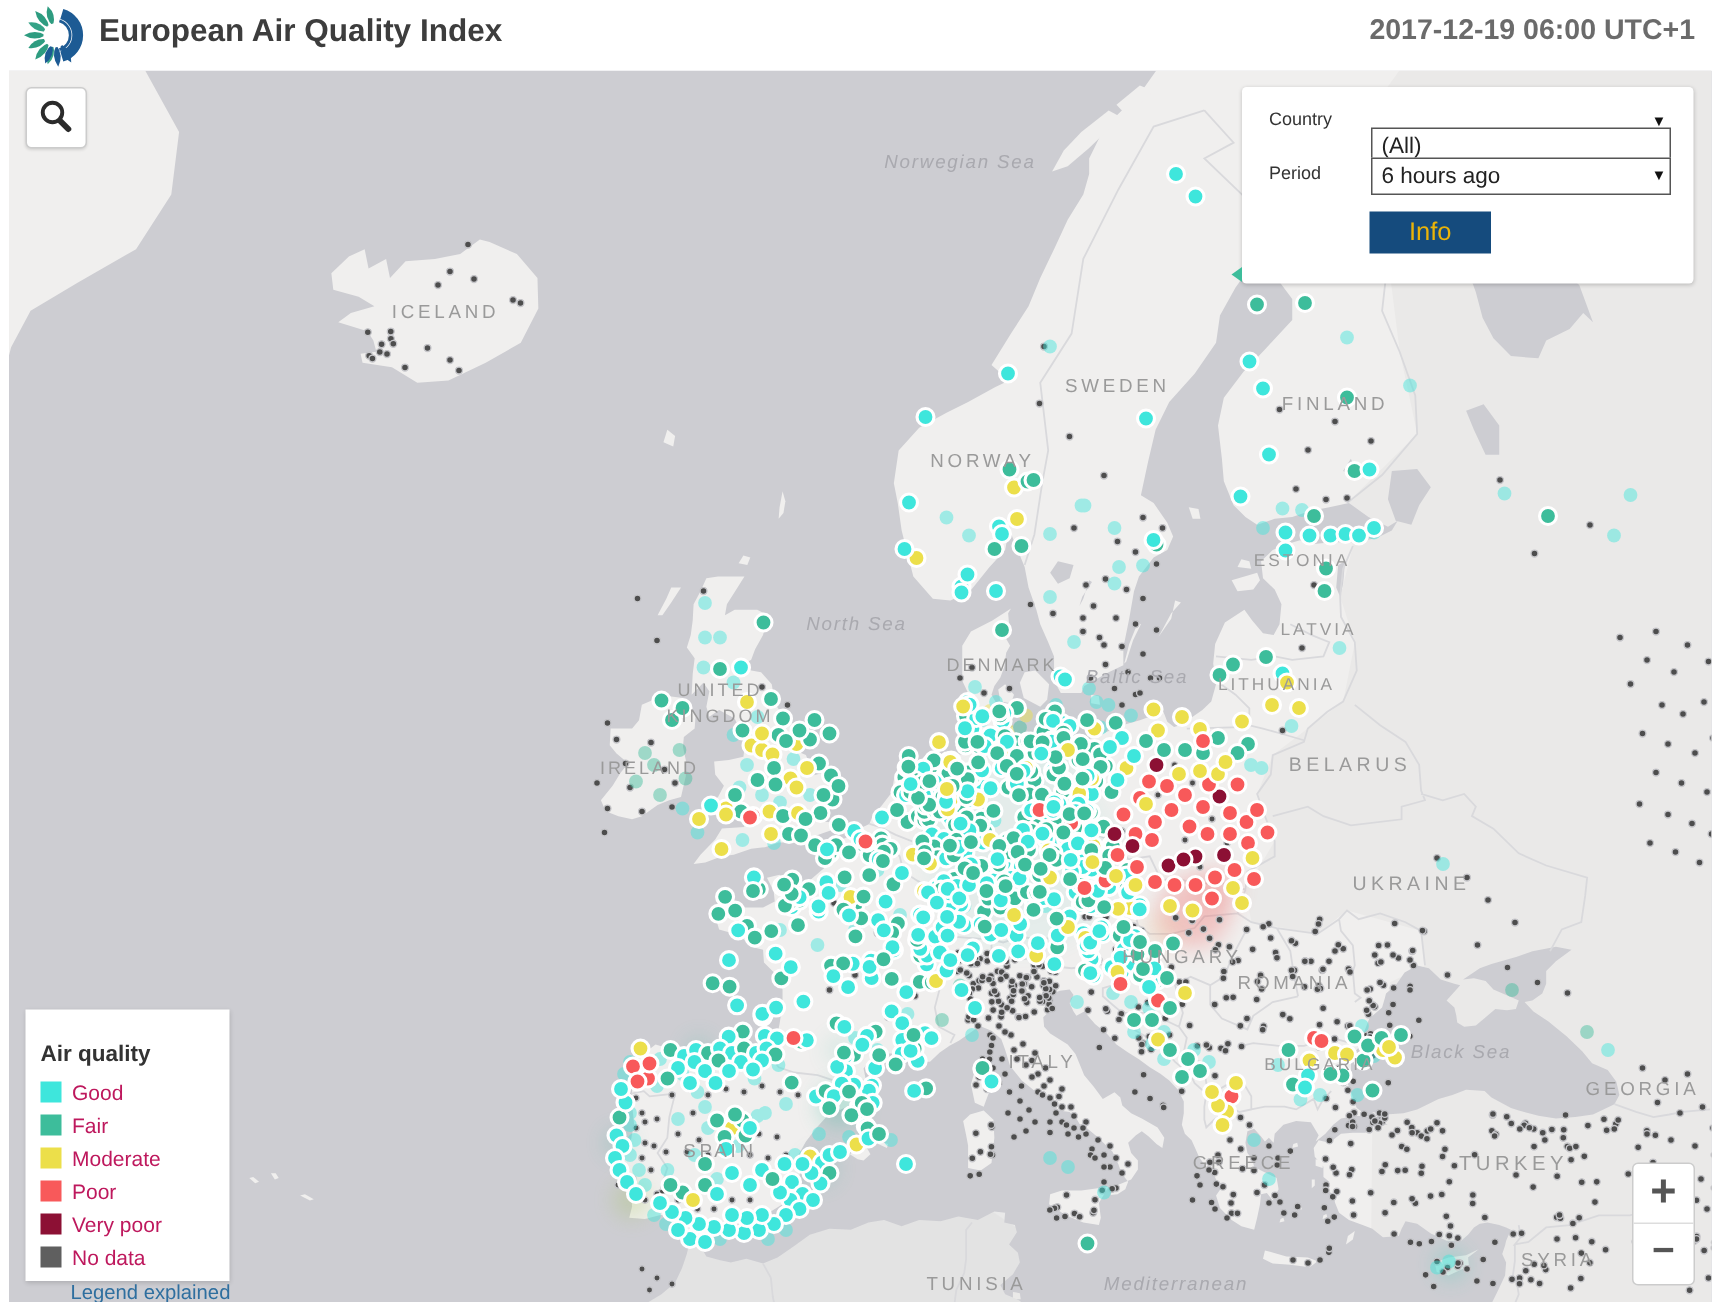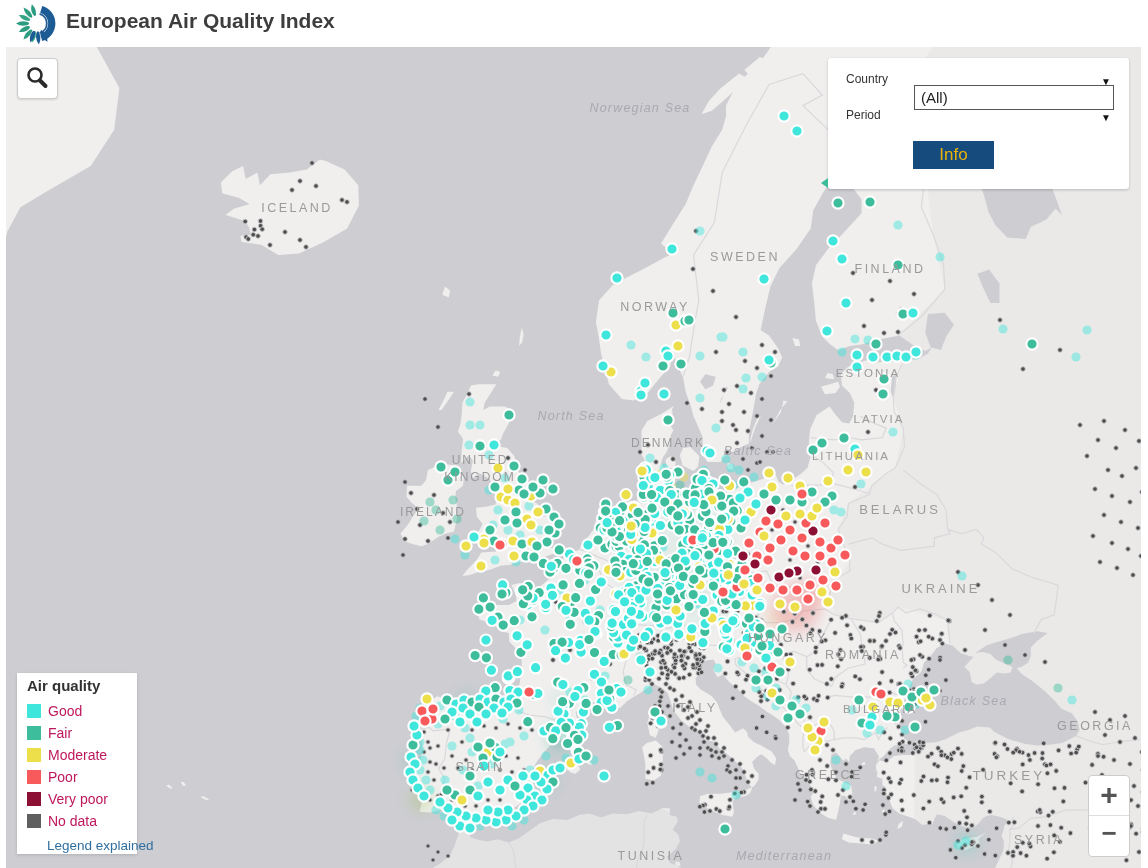--- a/index.html
+++ b/index.html
@@ -5,21 +5,21 @@
 #hdr { position:absolute; left:0; top:0; width:1148px; height:47px; background:#fff;padding-left:16px; }
 #hdr .title { position:absolute; left:66px; top:9px; font-size:21px; font-weight:bold; color:#3d3d3d; }
 #hdr .time { position:absolute; right:18px; top:10px; font-size:19px; font-weight:bold; color:#6b6b6b; }
 #map { position:absolute; left:6px; top:47px; width:1135px; height:821px; background:#cdcdd2; overflow:hidden; }
 #srch { position:absolute; left:11px; top:11px; width:41px; height:41px; background:#fff; border:1px solid #ccc; border-radius:4px; box-shadow:0 1px 2px rgba(0,0,0,.12); }
 #panel { position:absolute; left:822px; top:11px; width:301px; height:131px; background:#fff; border-radius:3px; box-shadow:0 1px 3px rgba(0,0,0,.2); }
 #panel .row { position:absolute; left:18px; font-size:12px; color:#333; }
 #panel select { position:absolute; left:86px; width:200px; height:25px; font-size:15px; color:#222; border:1px solid #555; background:#fff; border-radius:0; font-family:"Liberation Sans",sans-serif; -webkit-appearance:none; appearance:none; padding:0 6px; }
 #panel .arr { position:absolute; font-size:10px; color:#111; pointer-events:none; }
 #infob { position:absolute; left:85px; top:83px; width:81px; height:28px; background:#154b7d; color:#eab308; font-size:17px; text-align:center; line-height:28px; }
-#legend { position:absolute; left:11px; top:626px; width:120px; height:181px; background:#fff; box-shadow:0 1px 3px rgba(0,0,0,.15); padding:4px 0 0 10px; }
+#legend { position:absolute; left:11px; top:626px; width:136px; height:181px; background:#fff; box-shadow:0 1px 3px rgba(0,0,0,.15); padding:21px 0 0 10px; }
 #legend h4 { font-size:15px; color:#333; margin-bottom:10px; }
 #legend .it { font-size:14px; color:#be185d; margin-bottom:7px; height:15px; line-height:15px; white-space:nowrap; }
 #legend .sw { display:inline-block; width:14px; height:14px; margin-right:7px; vertical-align:-2px; }
 #legend a { font-size:13.5px; color:#2f6f9f; text-decoration:none; white-space:nowrap;margin-left:20px; }
 #zoomc { position:absolute; left:1082px; top:728px; width:42px; height:82px; background:#fff; border:1px solid #ccc; border-radius:4px; }
 #zoomc .zb { width:40px; height:40px; text-align:center; color:#555; }
 #zoomc .plus { border-bottom:1px solid #ddd; font-size:30px; line-height:38px; font-weight:bold; }
 #zoomc .minus { font-size:26px; line-height:34px; font-weight:bold; }
 svg text { font-family:"Liberation Sans",sans-serif; }
 </style></head><body>
@@ -2022,20 +2022,21 @@
 </svg>
 <div id="srch"><svg width="39" height="39" viewBox="0 0 39 39">
         <circle cx="17" cy="16" r="6.5" fill="none" stroke="#2b2b2b" stroke-width="2.6"></circle>
         <line x1="22" y1="21.5" x2="27.5" y2="27" stroke="#2b2b2b" stroke-width="4" stroke-linecap="round"></line>
       </svg></div>
 <div id="panel">
   <div class="row" style="top:14px;">Country</div>
   <select style="top:27px;">​<option>(All)</option></select>
   <div class="arr" style="left:273px; top:18px;">▼</div>
   <div class="row" style="top:50px;text-align:right;">Period</div>
+  <select style="top:47px;"><option>6 hours ago</option></select>
   <div class="arr" style="left:273px; top:54px;">▼</div>
   <div id="infob">Info</div>
   <div style="position:absolute;left:-7px;top:120px;width:0;height:0;border-top:5px solid transparent;border-bottom:5px solid transparent;border-right:7px solid #3dbd9b;"></div>
 </div>
 <div id="legend">
   <h4>Air quality</h4>
   <div class="it"><span class="sw" style="background:#3ee6dc"></span>Good</div>
   <div class="it"><span class="sw" style="background:#3dbd9b"></span>Fair</div>
   <div class="it"><span class="sw" style="background:#ecdf4a"></span>Moderate</div>
   <div class="it"><span class="sw" style="background:#f8595a"></span>Poor</div>
@@ -2060,13 +2061,14 @@
         <path d="M0,-6.5 Q4.4,-13.2 0,-20 Q-4.4,-13.2 0,-6.5 Z" transform="rotate(-165)" fill="#35a387"></path>
         <path d="M0,-6.5 Q4.4,-13.8 0,-21 Q-4.4,-13.8 0,-6.5 Z" transform="rotate(150)" fill="#1d5b94"></path>
         <path d="M0,-6.5 Q4.4,-13.8 0,-21 Q-4.4,-13.8 0,-6.5 Z" transform="rotate(175)" fill="#1d5b94"></path>
         <path d="M0,-6.5 Q4.4,-13.2 0,-20 Q-4.4,-13.2 0,-6.5 Z" transform="rotate(200)" fill="#1d5b94"></path>
         <path d="M 5.2,-17.5 A 18.2,18.2 0 0 1 5.2,17.5 L 3.2,10.8 A 11.3,11.3 0 0 0 3.2,-10.8 Z" fill="#1d5b94"></path>
         <circle cx="0" cy="0" r="8" fill="#fff"></circle>
         <path d="M 2.6,-9.6 A 10,10 0 0 1 2.6,9.6" fill="none" stroke="#1d5b94" stroke-width="1.8"></path>
       </g>
     </svg>
   <div class="title">European Air Quality Index</div>
+  <div class="time">2017-12-19 06:00 UTC+1</div>
 </div>
 
 </body></html>

